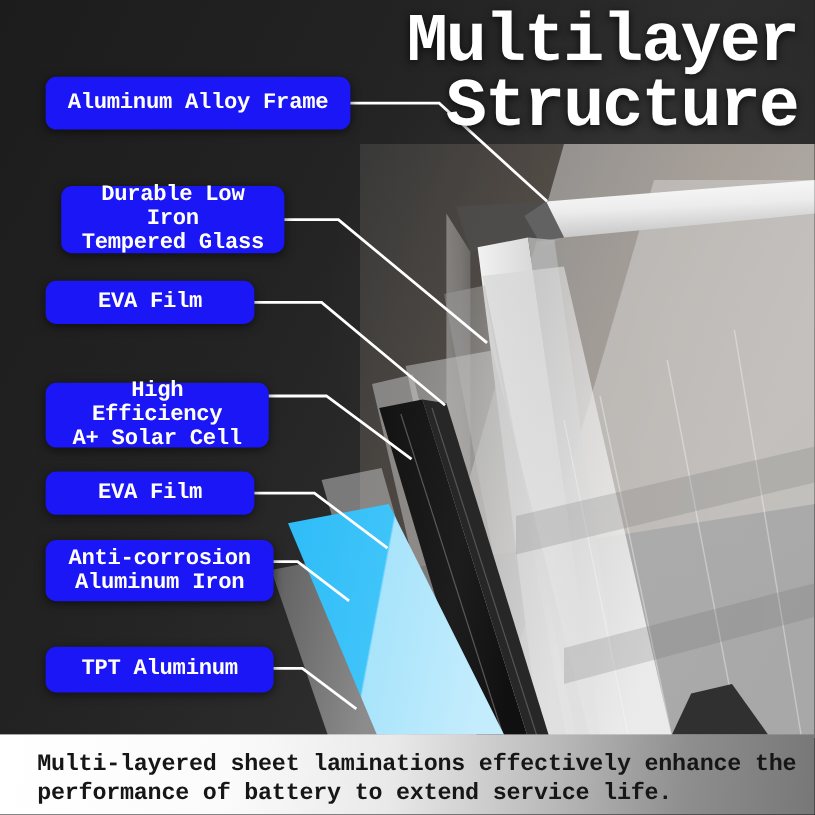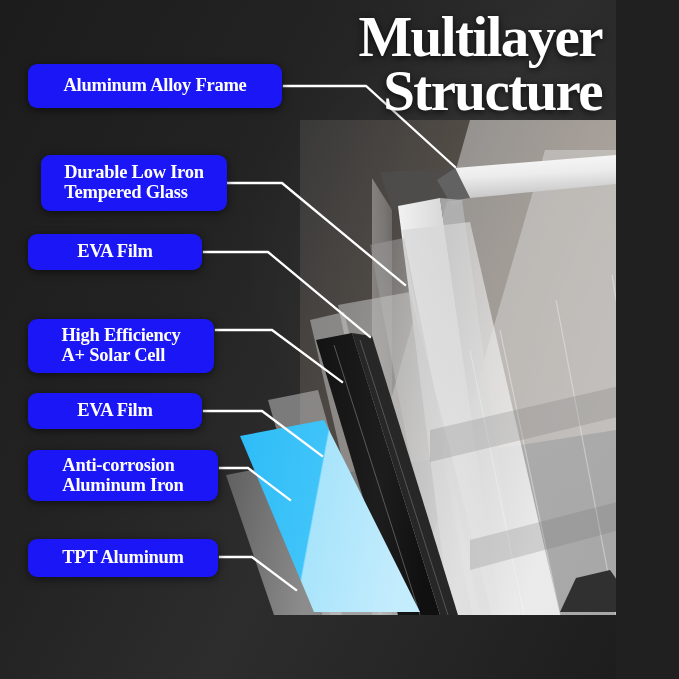--- a/index.html
+++ b/index.html
@@ -1,24 +1,24 @@
 <!DOCTYPE html>
 <html><head>
 <meta charset="utf-8">
 <style>
   html,body{margin:0;padding:0;background:#202020;}
   *{box-sizing:border-box;}
   #root{
     position:relative;
-    width:616px;height:679px;
+    width:679px;height:679px;
     overflow:hidden;
     background:
       radial-gradient(ellipse 70% 60% at 82% 38%, rgba(255,255,255,0.055), rgba(255,255,255,0) 62%),
       linear-gradient(118deg,#1c1c1c 0%,#232323 34%,#2d2d2d 58%,#262626 78%,#1d1d1d 100%);
-    font-family:Liberation Serif, serif;
+    font-family:Liberation Mono, monospace;
     -webkit-font-smoothing:antialiased;
   }
 
   
   #art{position:absolute;inset:0;}
   #art svg{position:absolute;top:0;left:0;width:679px;height:679px;display:block;}
 
   
   #title{
     position:absolute; right:14px; top:10px;
@@ -36,28 +36,29 @@
   
   .label{
     position:absolute;
     background:#1a16f5;
     color:#fff;
     font-weight:bold;
     border-radius:9px;
     display:flex;
     align-items:center;
     justify-content:center;
-    text-align:left;
+    text-align:center;
     line-height:1.08;
     padding:6px 13px;
     font-size:18.5px;
     letter-spacing:-0.25px;
     box-shadow:0 2px 8px rgba(0,0,0,0.55);
     white-space:pre-line;
     z-index:30;
+    margin-left:10px;
   }
 
   
   #caption-band{
     position:absolute;left:0;right:0;bottom:0;height:67px;
     background:linear-gradient(95deg,#ffffff 0%,#fbfbfb 28%,#e9e9e9 48%,#b9b9b9 68%,#8e8e8e 84%,#777777 100%);
     z-index:35;
   }
   #caption-text{
     position:absolute;left:31px;top:13px;
@@ -216,14 +217,18 @@
 Tempered Glass</div>
       <div class="label" style="left: 28px; top: 234px; width: 174px; height: 36px; background: rgb(26, 22, 245);">EVA Film</div>
       <div class="label" style="left: 28px; top: 319px; width: 186px; height: 54px; background: rgb(26, 22, 245);">High Efficiency
 A+ Solar Cell</div>
       <div class="label" style="left: 28px; top: 393px; width: 174px; height: 36px; background: rgb(26, 22, 245);">EVA Film</div>
       <div class="label" style="left: 28px; top: 450px; width: 190px; height: 51px; background: rgb(26, 22, 245);">Anti-corrosion
 Aluminum Iron</div>
       <div class="label" style="left: 28px; top: 539px; width: 190px; height: 38px; background: rgb(26, 22, 245);">TPT Aluminum</div>
     </div>
 
+  <div id="caption-band">
+    <div id="caption-text">Multi-layered sheet laminations effectively enhance the
+performance of battery to extend service life.</div>
+  </div>
 
 </div>
 
 </body></html>

